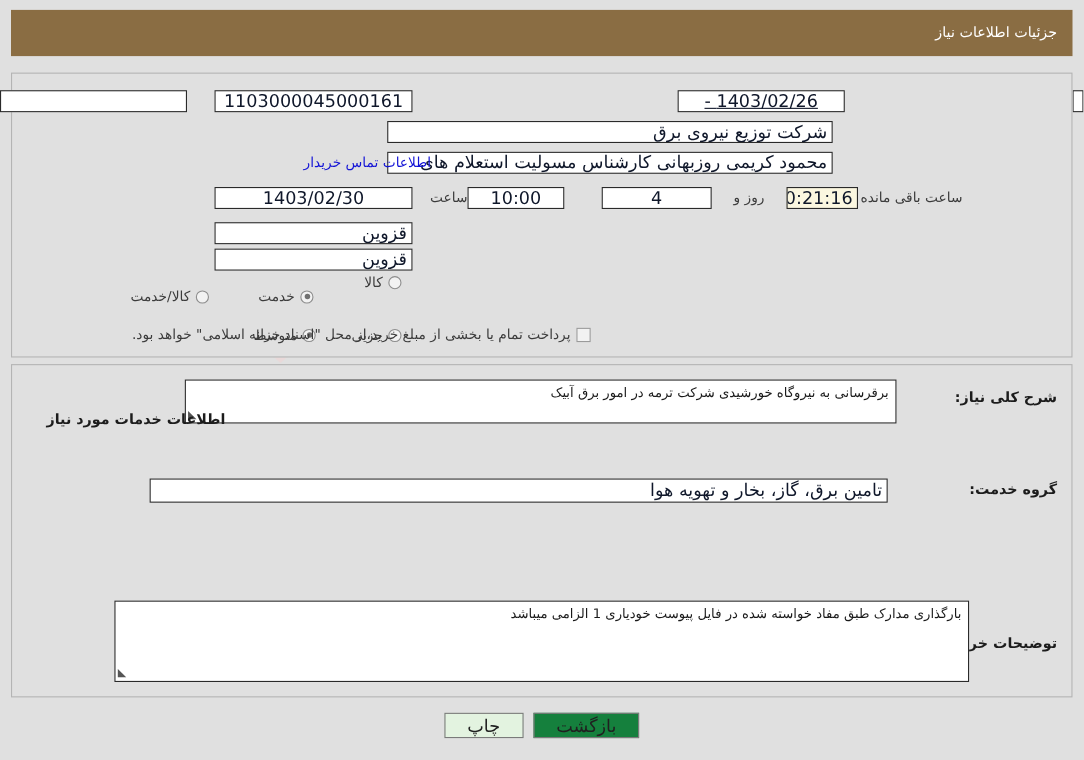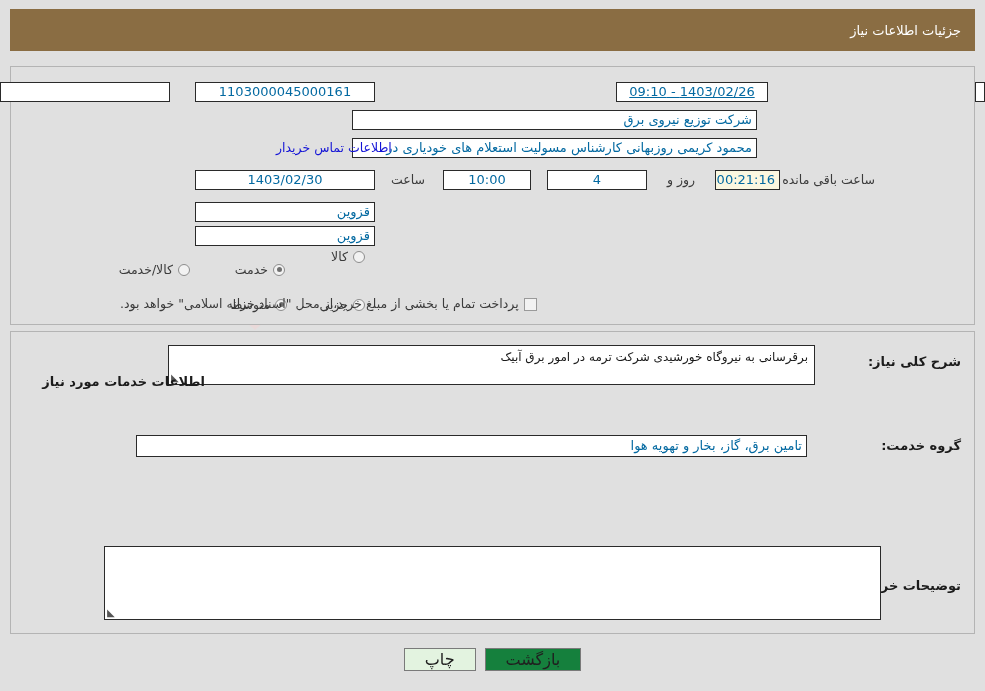--- a/index.html
+++ b/index.html
@@ -107,22 +107,22 @@
   }
   .lbl-b { font-weight: bold; color: #1c1c1c; }
 
   .fld {
     border: 1px solid #2a2a2a;
     background: #ffffff;
     box-sizing: border-box;
     height: 20px;
     line-height: 18px;
     padding: 0 4px;
-    font-size: 13px;
-    color: #0369a1;
+    font-size: 16px;
+    color: #0f172a;
     overflow: hidden;
     text-overflow: clip;
   }
   .fld.center { text-align: center; }
   .fld.right  { text-align: right; }
   .fld.cream  { background: #fbf7e0; }
 
   a.link {
     color: #1313d6;
     text-decoration: none;
@@ -266,21 +266,21 @@
   <span class="lbl">ایجاد کننده درخواست:</span>
 </div>
 <div class="fld right" style="position:absolute; top:138px; right:228px; left:352px; z-index:2;">محمود کریمی روزبهانی کارشناس  مسولیت استعلام های خودیاری در سامانه ت</div>
 <a class="link" href="#" style="position:absolute; top:140px; left:240px; z-index:3;margin-left:36px;">اطلاعات تماس خریدار</a>
 
 <div class="row" style="top:160px; right:24px; width:150px; display:block; line-height:15px;">
   <span class="lbl">مهلت ارسال پاسخ: تا تاریخ:</span>
 </div>
 <div class="fld center" style="position:absolute; top:170px; right:610px; width:180px; z-index:2;">1403/02/30</div>
 <span class="lbl" style="position:absolute; top:172px; right:560px; z-index:2;">ساعت</span>
-<div class="fld center" style="position:absolute; top:170px; right:454px; width:88px; z-index:2;">10:00</div>
+<div class="fld center" style="position:absolute; top:170px; right:472px; width:88px; z-index:2;">10:00</div>
 <div class="fld center" style="position:absolute; top:170px; right:338px; width:100px; z-index:2;">4</div>
 <span class="lbl" style="position:absolute; top:172px; right:290px; z-index:2;">روز و</span>
 <div class="fld center cream" style="position:absolute; top:170px; right:205px; width:65px; z-index:2;">00:21:16</div>
 <span class="lbl" style="position:absolute; top:172px; right:110px; z-index:2;">ساعت باقی مانده</span>
 
 <div class="row" style="top:203px; right:24px;">
   <span class="lbl">استان محل تحویل:</span>
 </div>
 <div class="fld right" style="position:absolute; top:202px; right:610px; width:180px; z-index:2;">قزوین</div>
 
@@ -352,19 +352,20 @@
       <td>تولید، انتقال و توزیع برق</td>
       <td>پروژه</td>
       <td>1</td>
       <td>1403/02/30</td>
     </tr>
   </tbody>
 </table>
 
 <span class="lbl lbl-b" style="position:absolute; top:578px; right:24px; font-size:13px; z-index:2;">توضیحات خریدار:</span>
 <div class="ta" style="position:absolute; top:546px; right:104px; left:72px; height:74px; z-index:2;">
+  <span>بارگذاری مدارک طبق مفاد خواسته شده در فایل پیوست خودیاری 1 الزامی میباشد</span>
   <span class="grip">◢</span>
 </div>
 
 <div class="btnbar">
   <button class="btn btn-back">بازگشت</button>
   <button class="btn btn-print">چاپ</button>
 </div>
 
 </body></html>

